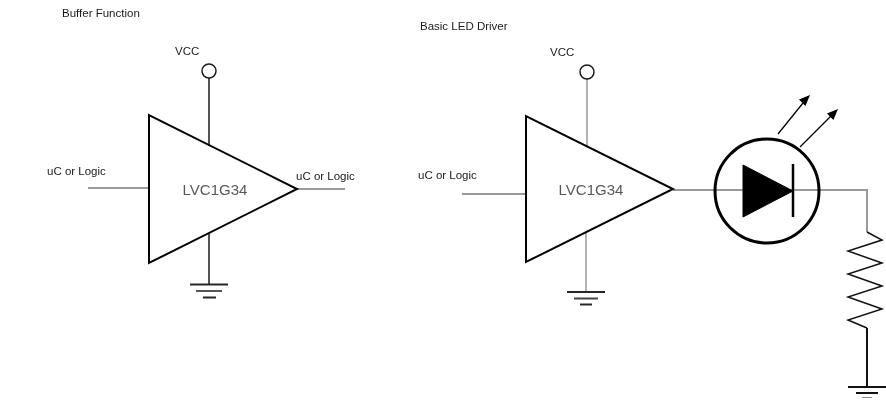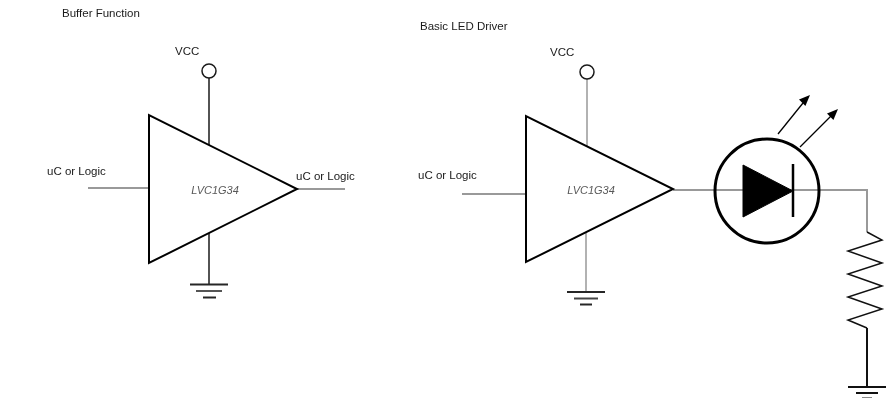--- a/index.html
+++ b/index.html
@@ -22,26 +22,25 @@
   }
   .lbl {
     position: absolute;
     font-size: 11.5px;
     line-height: 14px;
     color: #1a1a1a;
     white-space: nowrap;
   }
   .gate-lbl {
     position: absolute;
-    font-size: 11px;
+    font-size: 15px;
     line-height: 14px;
     color: #595959;
     white-space: nowrap;
     transform: translate(-50%, -50%);
-    font-style: italic;
   }
 </style>
 </head>
 <body>
 
 <div id="canvas">
 
   <svg id="schematic-svg" width="886" height="402" viewBox="0 0 886 402">
 
     <g>

